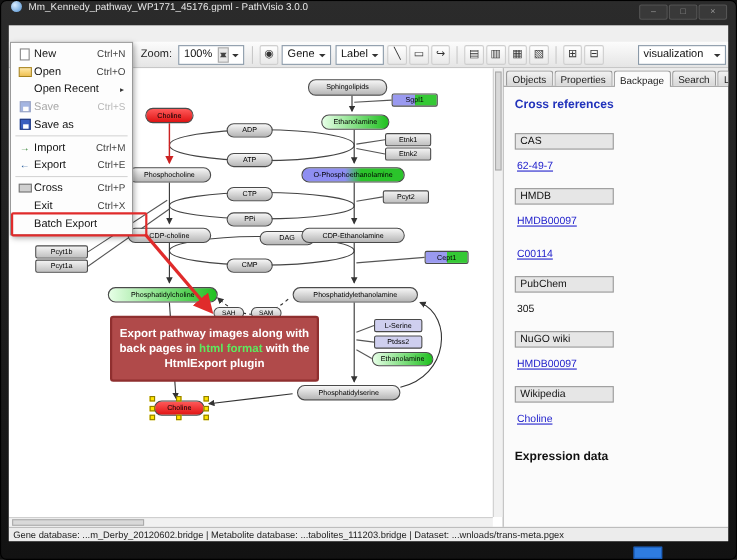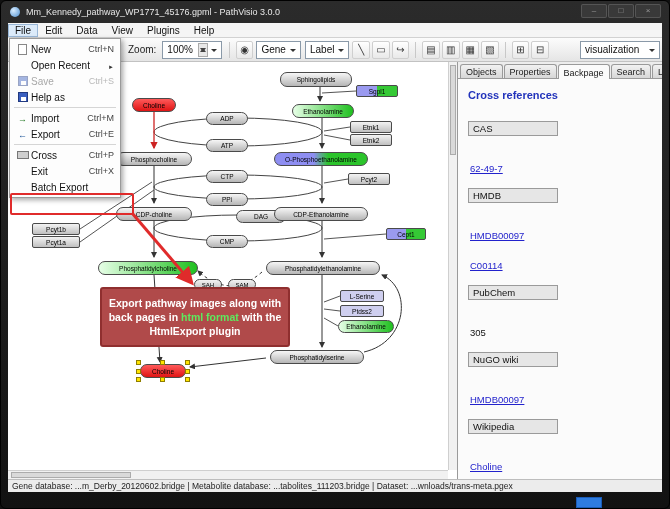--- a/index.html
+++ b/index.html
@@ -1,19 +1,19 @@
 <!DOCTYPE html>
 <html><head>
 <meta charset="utf-8">
 <style>
 *{margin:0;padding:0;box-sizing:border-box;font-family:"Liberation Sans",sans-serif}
 html,body{width:670px;height:509px}
 body{position:relative;background:#111;overflow:hidden}
 .frame{position:absolute;inset:0;background:linear-gradient(180deg,#2b2b2b,#121212);border:1px solid #000;border-radius:6px}
-.titlebar{position:absolute;left:0;top:0;right:0;height:22px;color:#e8e8e8;font-size:9px;display:flex;align-items:center;padding-left:9px}
+.titlebar{position:absolute;left:0;top:0;right:0;height:22px;color:#e8e8e8;font-size:9px;display:flex;padding-left:9px}
 .app-icon{width:10px;height:10px;border-radius:50%;background:radial-gradient(circle at 35% 35%,#d8ecff,#4d8fd0);margin-right:6px;flex:0 0 auto}
 .winbtns{position:absolute;right:8px;top:3px;display:flex;gap:1px}
 .winbtn{width:26px;height:14px;background:rgba(255,255,255,.07);border:1px solid rgba(255,255,255,.14);border-radius:2px;color:#9a9a9a;font-size:8px;line-height:12px;text-align:center}
 .client{position:absolute;left:7px;right:7px;top:22px;bottom:16px;background:#efefef;overflow:hidden}
 .menubar{position:absolute;left:0;right:0;top:0;height:15px;background:#f5f5f5;border-bottom:1px solid #d2d2d2;display:flex;align-items:center;font-size:10px;color:#111}
 .mb{padding:1px 7px;cursor:default}
 .mb.open{background:#dcebfa;border:1px solid #9ab8d8;padding:0 6px}
 .toolbar{position:absolute;left:0;right:0;top:15px;height:24px;background:linear-gradient(180deg,#fcfcfc,#e5e5e5);border-bottom:1px solid #c2c2c2;display:flex;align-items:center;font-size:10px;color:#222;padding-left:118px}
 .tsep{width:1px;height:16px;background:#c8c8c8;margin:0 5px}
 .tlabel{margin:0 4px 0 2px;color:#222}
@@ -44,21 +44,21 @@
 .vthumb{position:absolute;left:1px;right:1px;top:3px;height:90px;background:#d9d9d9;border:1px solid #ababab}
 .hscroll{position:absolute;left:0;right:9px;bottom:0;height:9px;background:#f1f1f1;border-top:1px solid #cfcfcf}
 .hthumb{position:absolute;top:1px;bottom:1px;left:3px;width:120px;background:#d9d9d9;border:1px solid #ababab}
 .sidebar{position:absolute;left:450px;right:0;top:0;bottom:0;background:#ededed}
 .tabs{display:flex;align-items:flex-end;height:17px;padding:1px 2px 0;border-bottom:1px solid #9a9a9a}
 .tab{font-size:9px;padding:2px 5px 1px;background:linear-gradient(180deg,#f2f2f2,#d7d7d7);border:1px solid #9a9a9a;border-bottom:none;border-radius:3px 3px 0 0;margin-right:1px;color:#222}
 .tab.active{background:#fbfbfb;padding-top:3px;position:relative;top:1px}
 .sidecontent{position:absolute;left:0;right:0;top:17px;bottom:0;background:#fbfbfb;padding:10px 10px 4px;overflow:hidden}
 .xref-heading{color:#2233bb;font-weight:bold;font-size:11px;margin-bottom:20px}
 .refgroup{margin-bottom:12px}
-.refbox{width:90px;height:15px;background:#e6e6e6;border:1px solid #9a9a9a;font-size:9.5px;line-height:13px;padding-left:4px;color:#111;margin-bottom:22px}
+.refbox{width:90px;height:15px;background:#e6e6e6;border:1px solid #9a9a9a;font-size:9.5px;line-height:13px;padding-left:4px;color:#111;margin-bottom:5px}
 .refbox.wide{width:118px}
 .refid{display:inline-block;font-size:9.5px;color:#2222cc;text-decoration:underline;margin-left:2px}
 .refid.plain{color:#111;text-decoration:none}
 .expr-heading{font-weight:bold;font-size:11px;color:#111;margin-top:20px}
 .statusbar{position:absolute;left:0;right:0;bottom:0;height:13px;background:#ececec;border-top:1px solid #bdbdbd;font-size:8.5px;color:#222;display:flex;align-items:center;padding:0 4px;white-space:nowrap;overflow:hidden}
 .menu{position:absolute;left:1px;top:15px;width:112px;background:#fdfdfd;border:1px solid #9a9a9a;box-shadow:2px 2px 5px rgba(0,0,0,.35);z-index:50;padding:2px 0}
 .mi{display:flex;align-items:center;height:16px;padding:0 6px 0 4px;font-size:10px;color:#111}
 .mic{width:17px;display:flex;align-items:center;justify-content:center;flex:0 0 auto}
 .mil{flex:1;white-space:nowrap}
 .mis{color:#444;margin-left:14px;font-size:9px}
@@ -87,28 +87,20 @@
     <span>Mm_Kennedy_pathway_WP1771_45176.gpml - PathVisio 3.0.0</span>
     <span class="winbtns">
       <span class="winbtn">–</span>
       <span class="winbtn">□</span>
       <span class="winbtn">×</span>
     </span>
   </div>
 
   <div class="client">
 
-    <div class="menubar">
-      <span class="mb open">File</span>
-      <span class="mb">Edit</span>
-      <span class="mb">Data</span>
-      <span class="mb">View</span>
-      <span class="mb">Plugins</span>
-      <span class="mb">Help</span>
-    </div>
 
     <div class="toolbar">
       <span class="tlabel">Zoom:</span>
       <span class="combo zoom"><span>100%</span><span class="spin"></span></span>
       <span class="tsep"></span>
       <span class="tbtn">◉</span>
       <span class="combo small"><span>Gene</span></span>
       <span class="combo small"><span>Label</span></span>
       <span class="tbtn">╲</span>
       <span class="tbtn">▭</span>
@@ -255,36 +247,43 @@
 
     <div class="menu">
       <div class="mi">
           <span class="mic">
             <span class="ic-page"></span>
           </span>
           <span class="mil">New</span>
           <span class="mis">Ctrl+N</span>
         </div>
       <div class="mi">
+          <span class="mic">
+            <span class="ic-folder"></span>
+          </span>
+          <span class="mil">Open</span>
+          <span class="mis">Ctrl+O</span>
+        </div>
+      <div class="mi">
           <span class="mic"></span>
           <span class="mil">Open Recent</span>
           <span class="subarrow"></span>
         </div>
       <div class="mi dis">
           <span class="mic">
             <span class="ic-disk"></span>
           </span>
           <span class="mil">Save</span>
           <span class="mis">Ctrl+S</span>
         </div>
       <div class="mi">
           <span class="mic">
             <span class="ic-disk"></span>
           </span>
-          <span class="mil">Help as</span>
+          <span class="mil">Save as</span>
           <span class="mis"></span>
         </div>
       <div class="msep"></div>
       <div class="mi">
           <span class="mic">
             <span class="ic-import"></span>
           </span>
           <span class="mil">Import</span>
           <span class="mis">Ctrl+M</span>
         </div>

